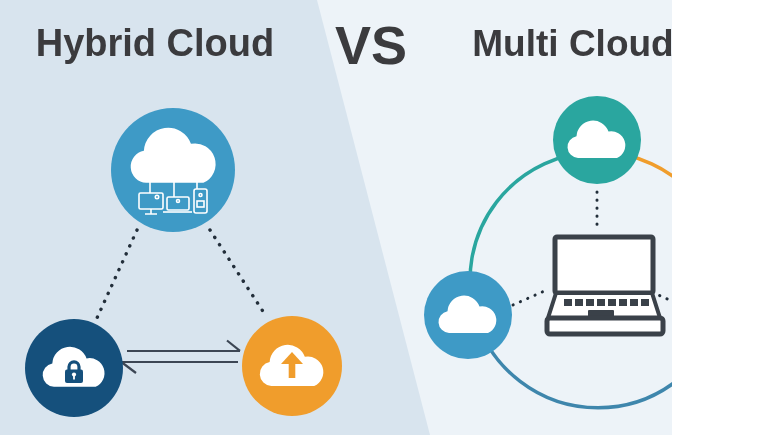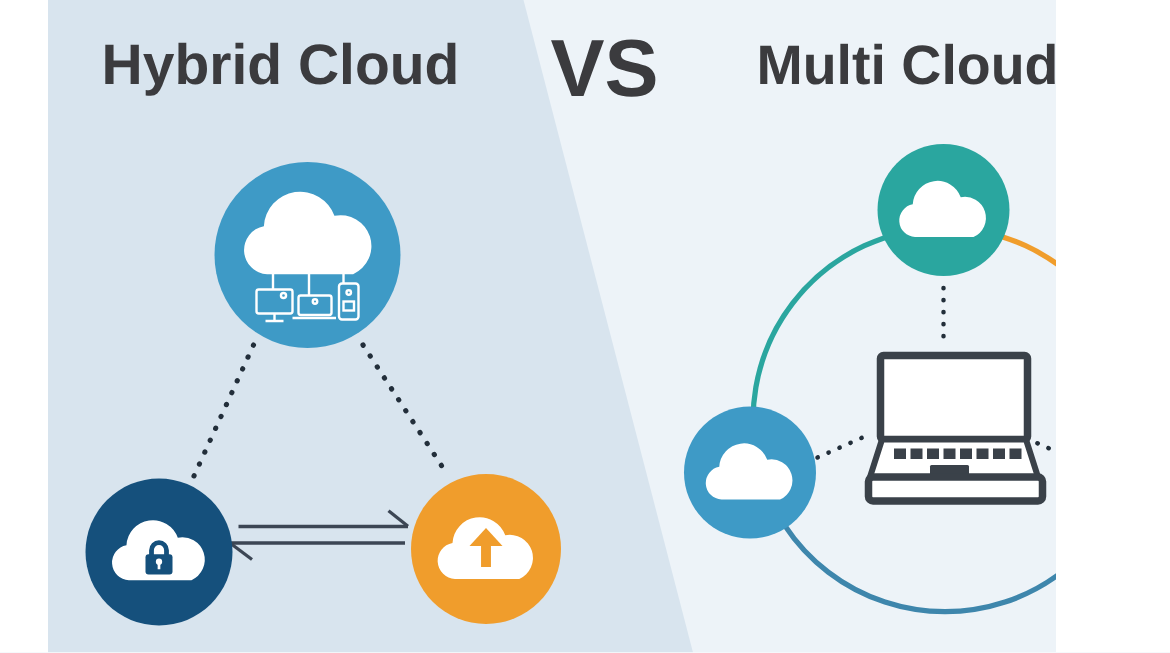--- a/index.html
+++ b/index.html
@@ -1,17 +1,17 @@
 <!DOCTYPE html>
 <html><head>
 <meta charset="utf-8">
 <style>
   html,body { margin:0; padding:0; }
   body { font-family: "Liberation Sans", sans-serif; }
-  .stage { position:relative; width:672px; height:435px; overflow:hidden;margin-left:32px; }
+  .stage { position:relative; width:672px; height:435px; overflow:hidden; }
   svg { display:block; }
   text.title { font-family: "Liberation Sans", sans-serif; font-weight:700; }
 </style>
 </head>
 <body>
 
 <div class="stage">
 <svg width="780" height="435" viewBox="0 0 780 435">
   <defs>
     <path id="cloud" d="M52 40 H13 A11 11 0 0 1 11.5 18.2 A16.5 16.5 0 0 1 43.5 13.5 A14 14 0 0 1 52 40 Z"></path>

